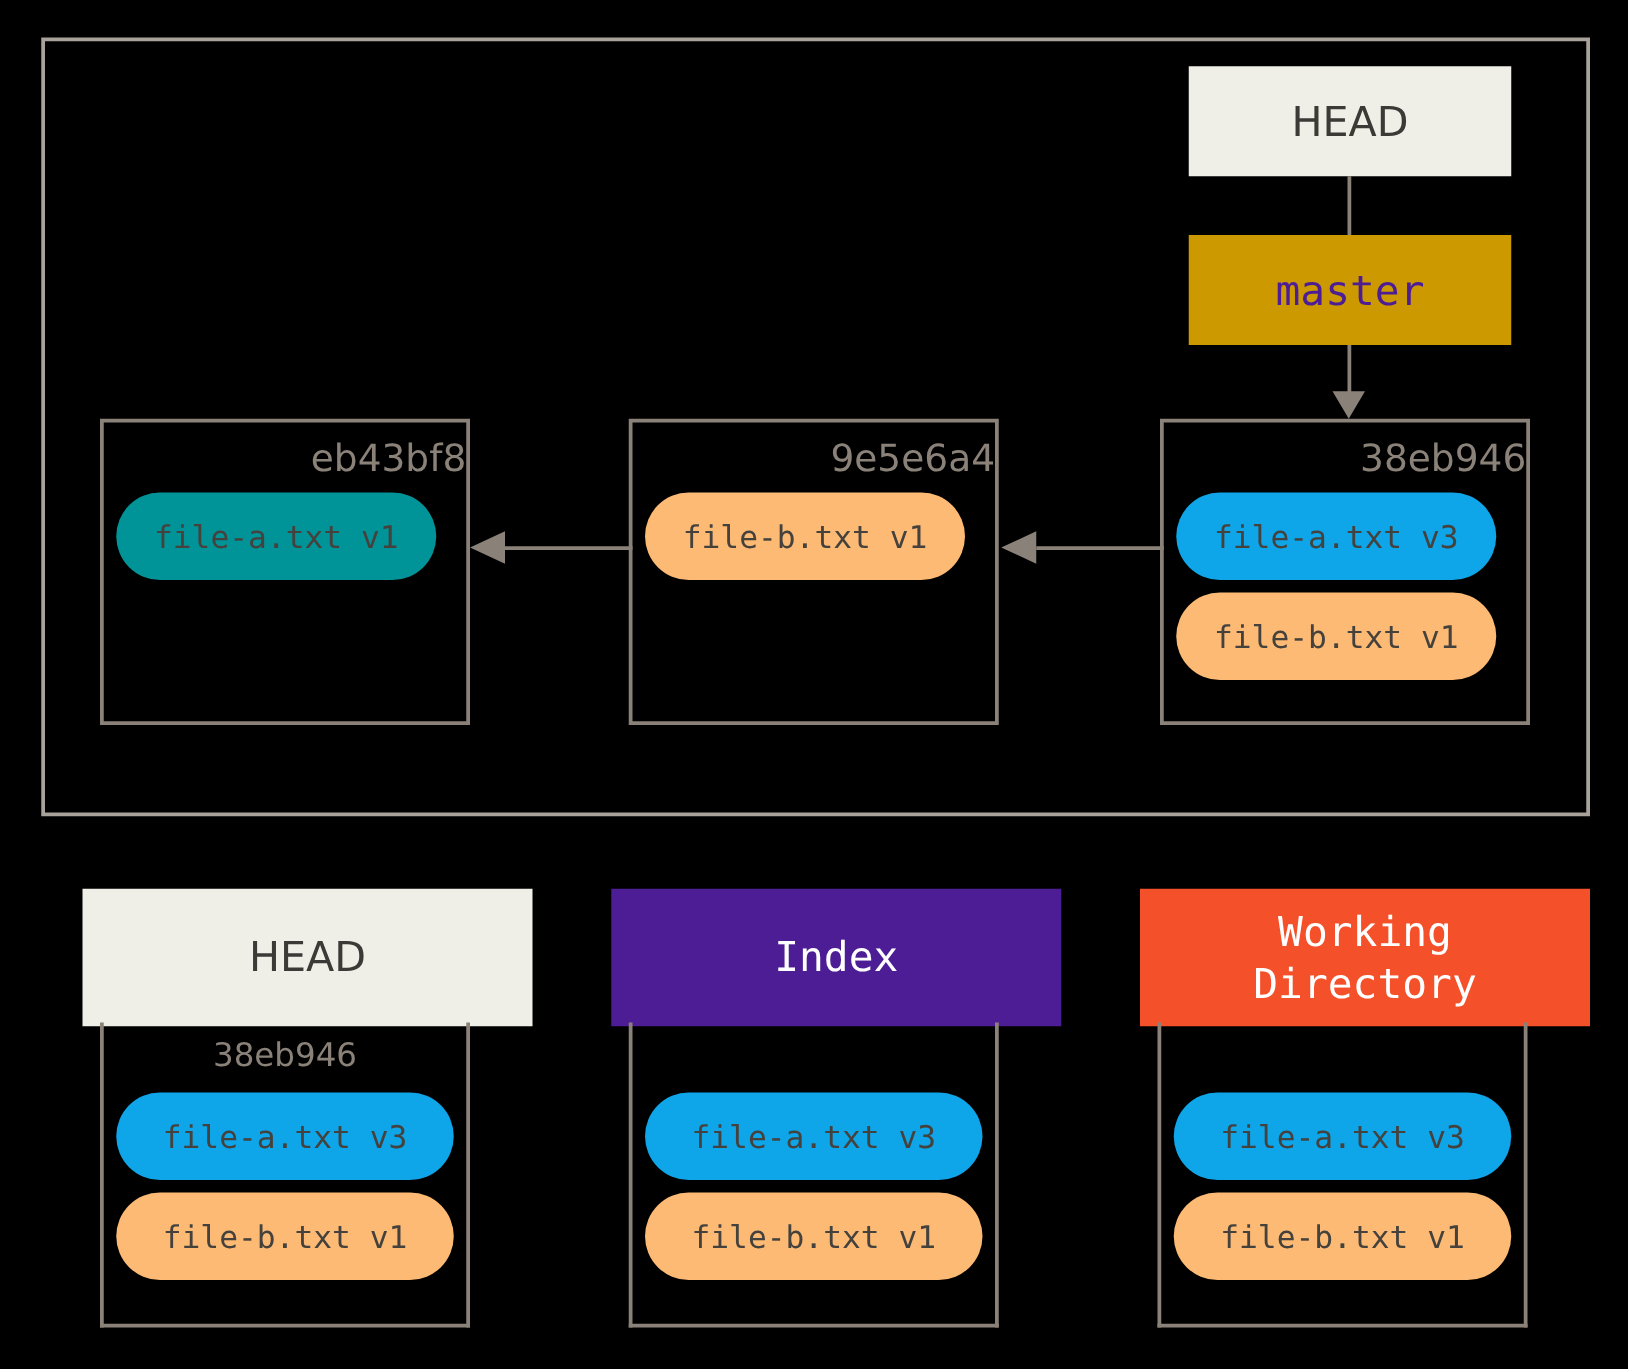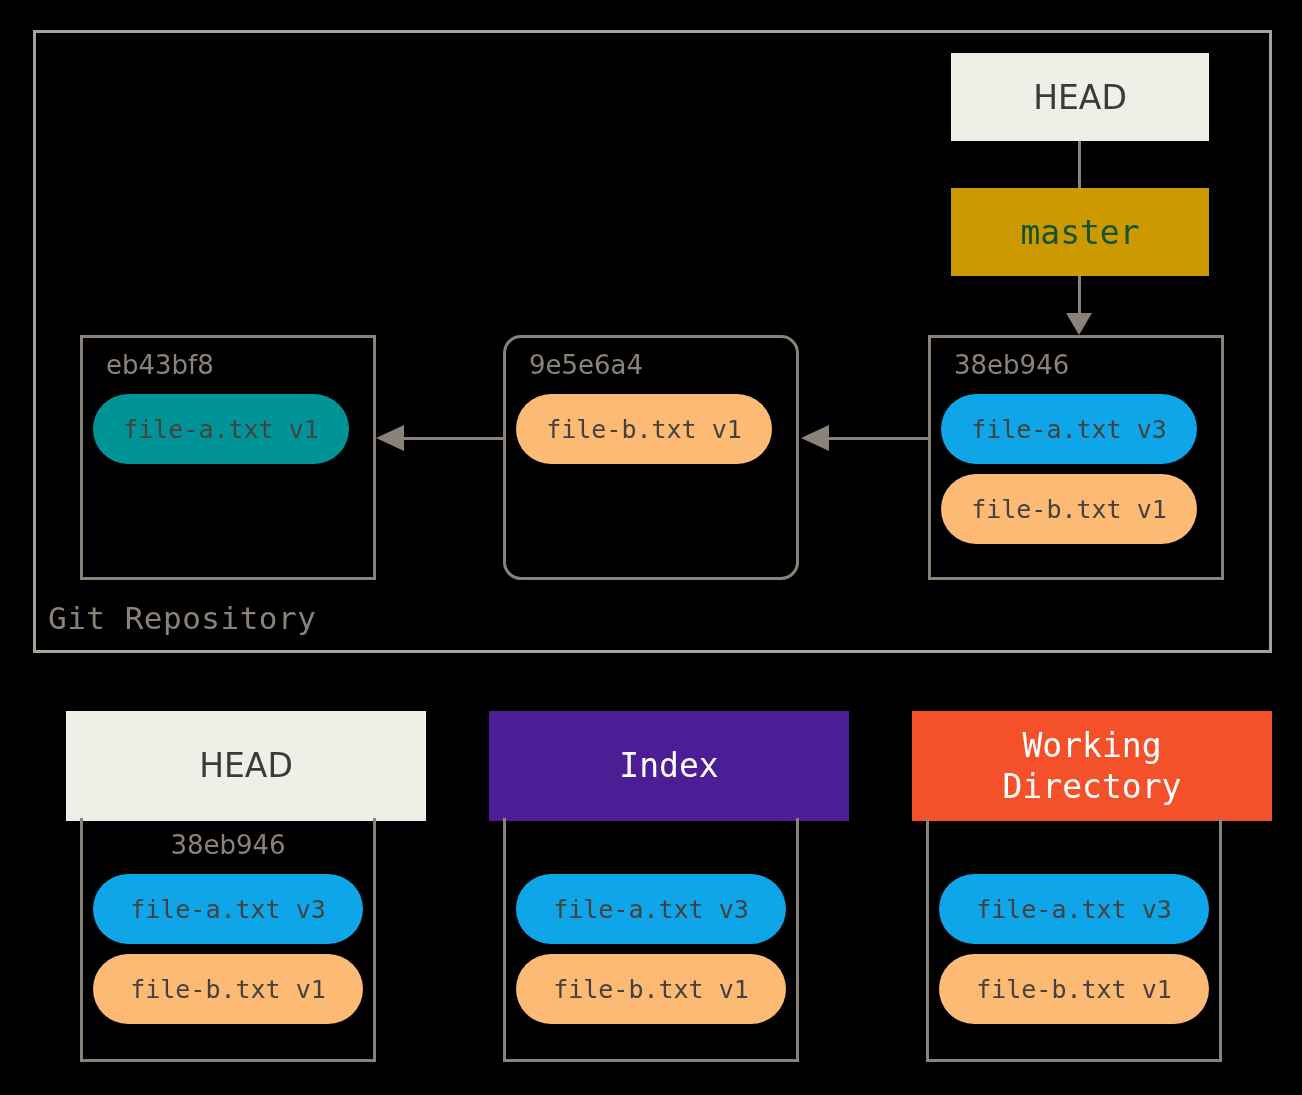--- a/index.html
+++ b/index.html
@@ -60,21 +60,21 @@
     color: #3c3a36;
     font-family: "DejaVu Sans", "Liberation Sans", sans-serif;
     font-size: 33px;
   }
   .refbox-master {
     left: 951px;
     top: 188px;
     width: 258px;
     height: 88px;
     background: #cc9a00;
-    color: #14532d;
+    color: #4c1d95;
     font-family: "DejaVu Sans Mono", "Liberation Mono", monospace;
     font-size: 33px;
   }
 
   
   .v-line {
     position: absolute;
     width: 3px;
     background: #8a8279;
   }
@@ -105,25 +105,24 @@
     border: 3px solid #8a8279;
     top: 335px;
     width: 296px;
     height: 245px;
   }
   .commit-id {
     position: absolute;
     left: 0;
     right: 0;
     top: 12px;
-    text-align: left;
+    text-align: right;
     font-family: "DejaVu Sans", "Liberation Sans", sans-serif;
-    font-size: 26px;
+    font-size: 30px;
     color: #8a8279;
-    margin-left: 23px;
   }
   .blob-stack {
     position: absolute;
     left: 10px;
     right: 24px;
     top: 56px;
   }
   .blob {
     height: 70px;
     border-radius: 35px;
@@ -195,21 +194,20 @@
     right: 10px;
     top: 56px;
   }
 </style>
 </head>
 <body>
 
 <div class="stage">
 
   <div class="repo-frame"></div>
-  <div class="repo-label">Git Repository</div>
 
   <div class="refbox refbox-head-top">
     <span>HEAD</span>
   </div>
 
   <div class="v-line" style="left:1078px; top:141px; height:48px;"></div>
 
   <div class="refbox refbox-master">
     <span>master</span>
   </div>
@@ -217,21 +215,21 @@
   <div class="v-line" style="left:1078px; top:276px; height:40px;"></div>
   <div class="arrow-down" style="left:1066px; top:313px;"></div>
 
   <div class="commit-box" style="left:80px;">
     <div class="commit-id">eb43bf8</div>
     <div class="blob-stack">
       <div class="blob teal">file-a.txt v1</div>
     </div>
   </div>
 
-  <div class="commit-box" style="left:503px;border-radius:18px;">
+  <div class="commit-box" style="left:503px;">
     <div class="commit-id">9e5e6a4</div>
     <div class="blob-stack">
       <div class="blob cream">file-b.txt v1</div>
     </div>
   </div>
 
   <div class="commit-box" style="left:928px;">
     <div class="commit-id">38eb946</div>
     <div class="blob-stack">
       <div class="blob gold">file-a.txt v3</div>

